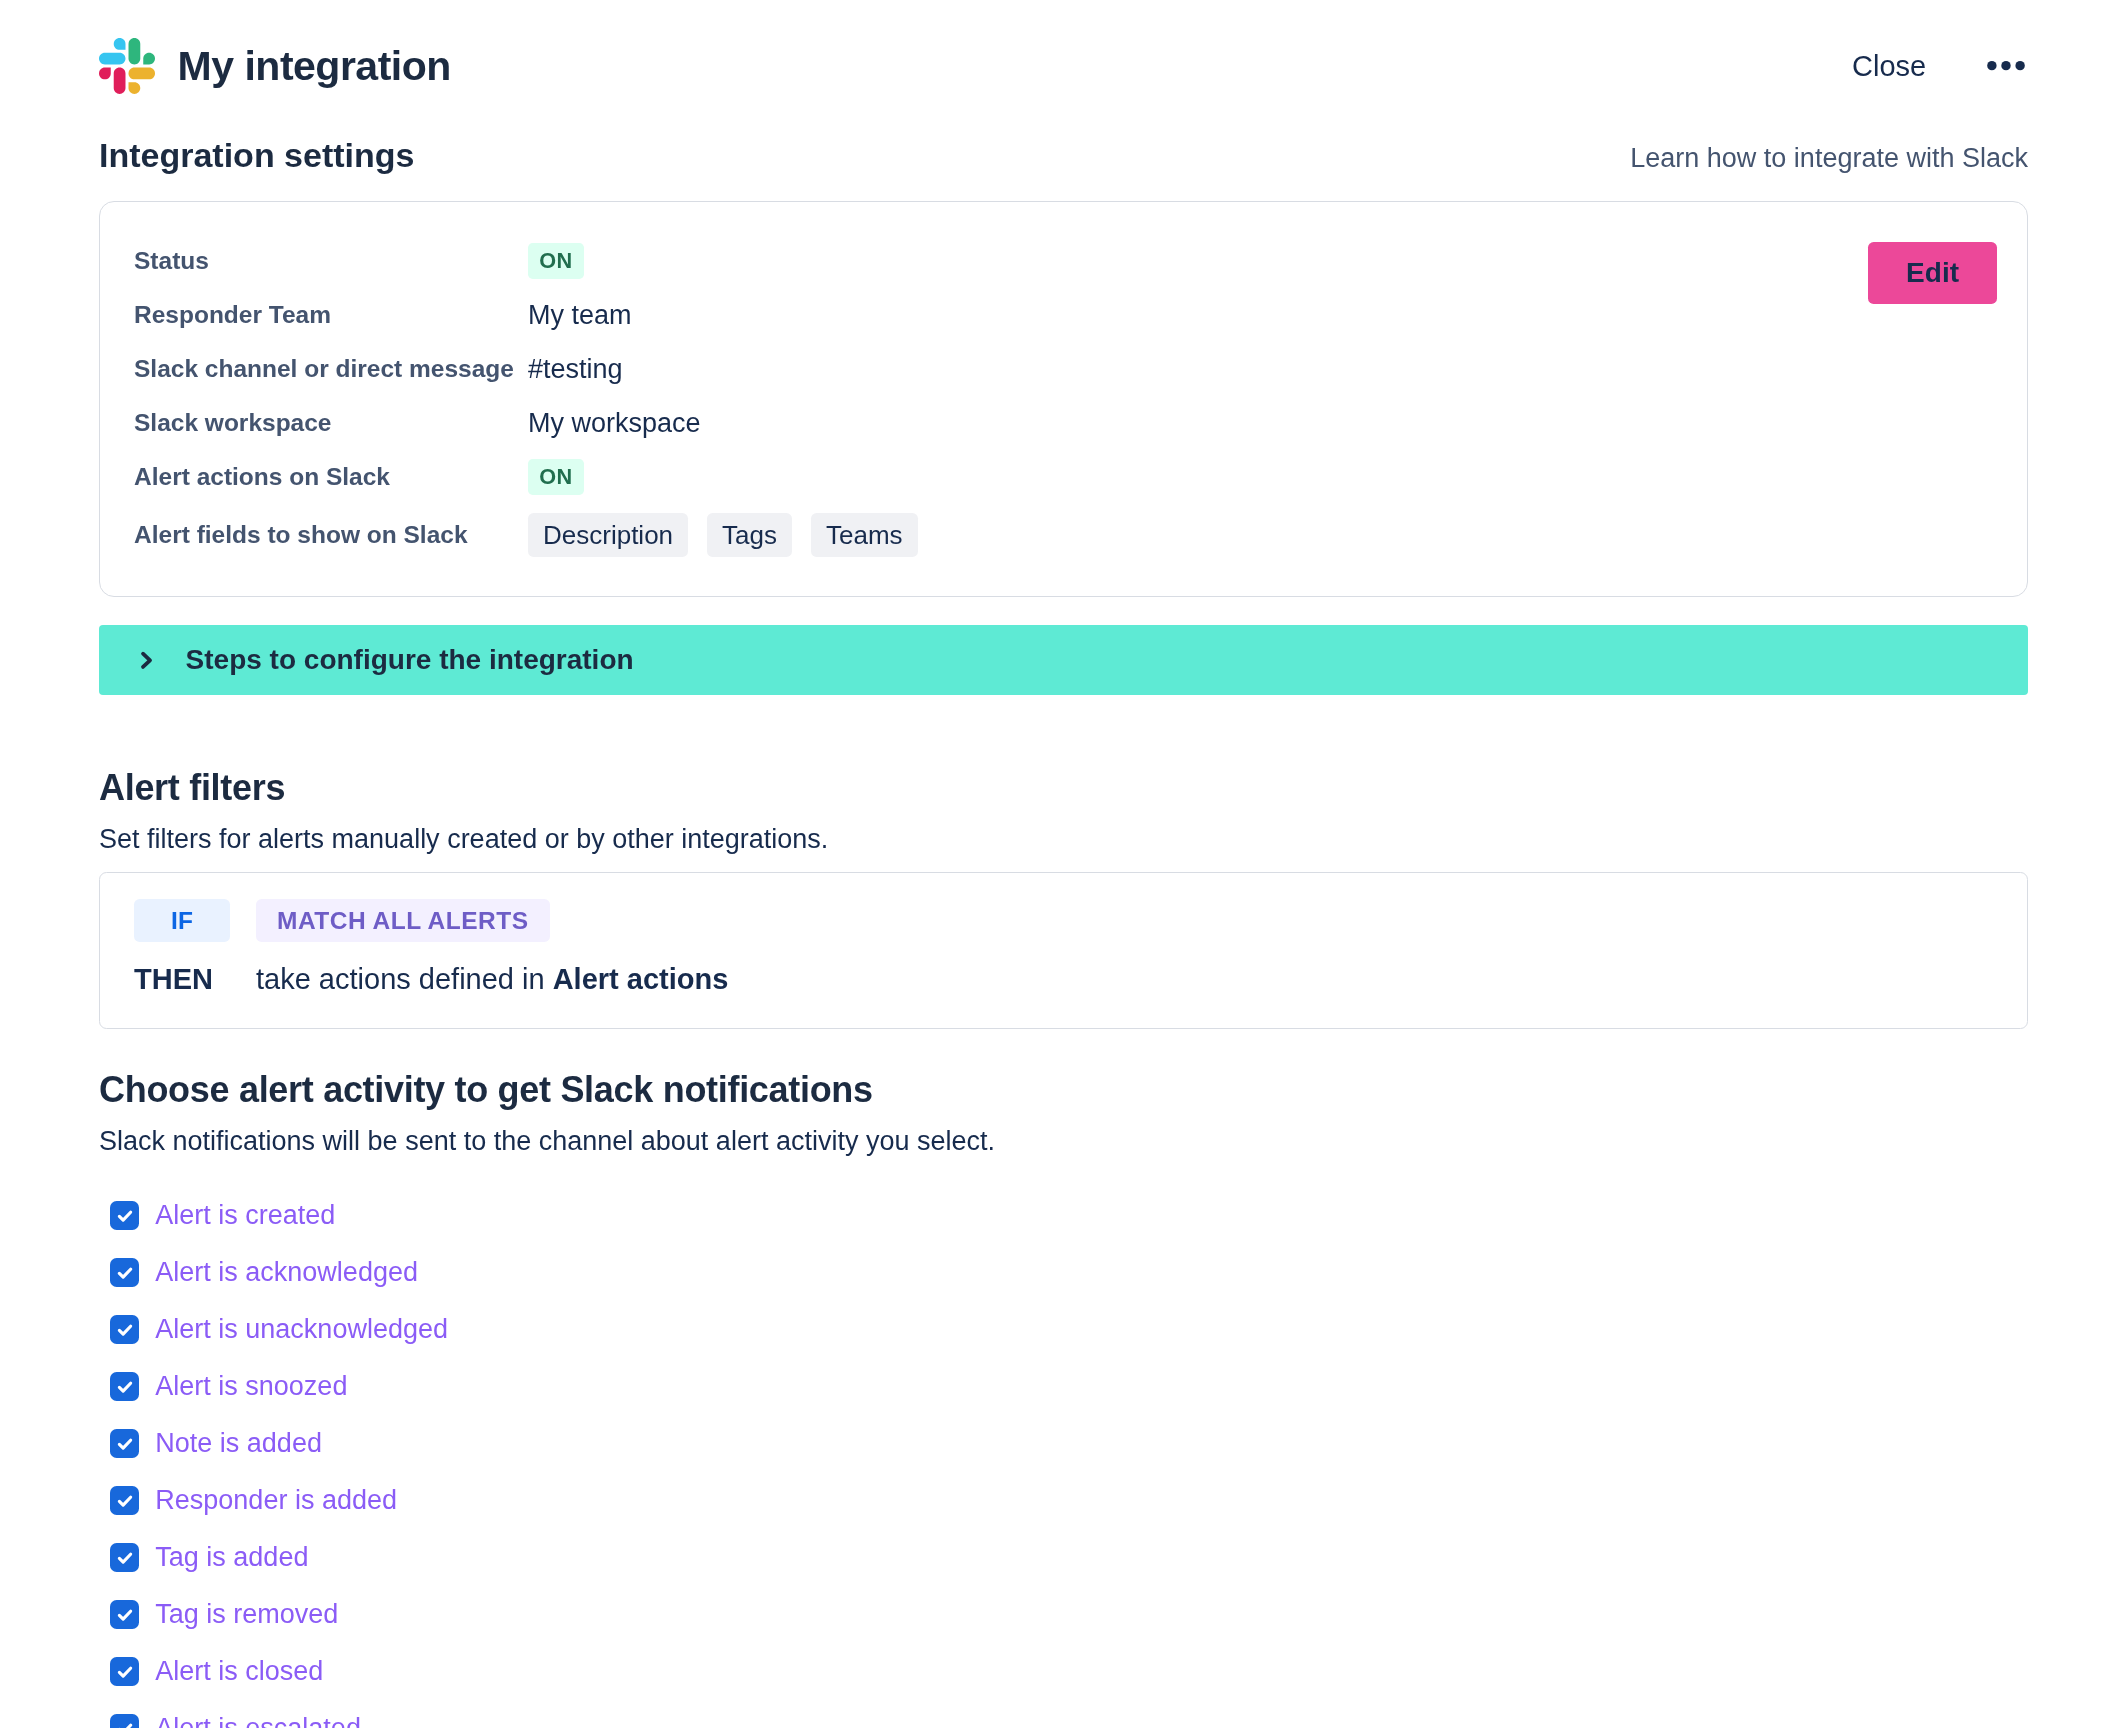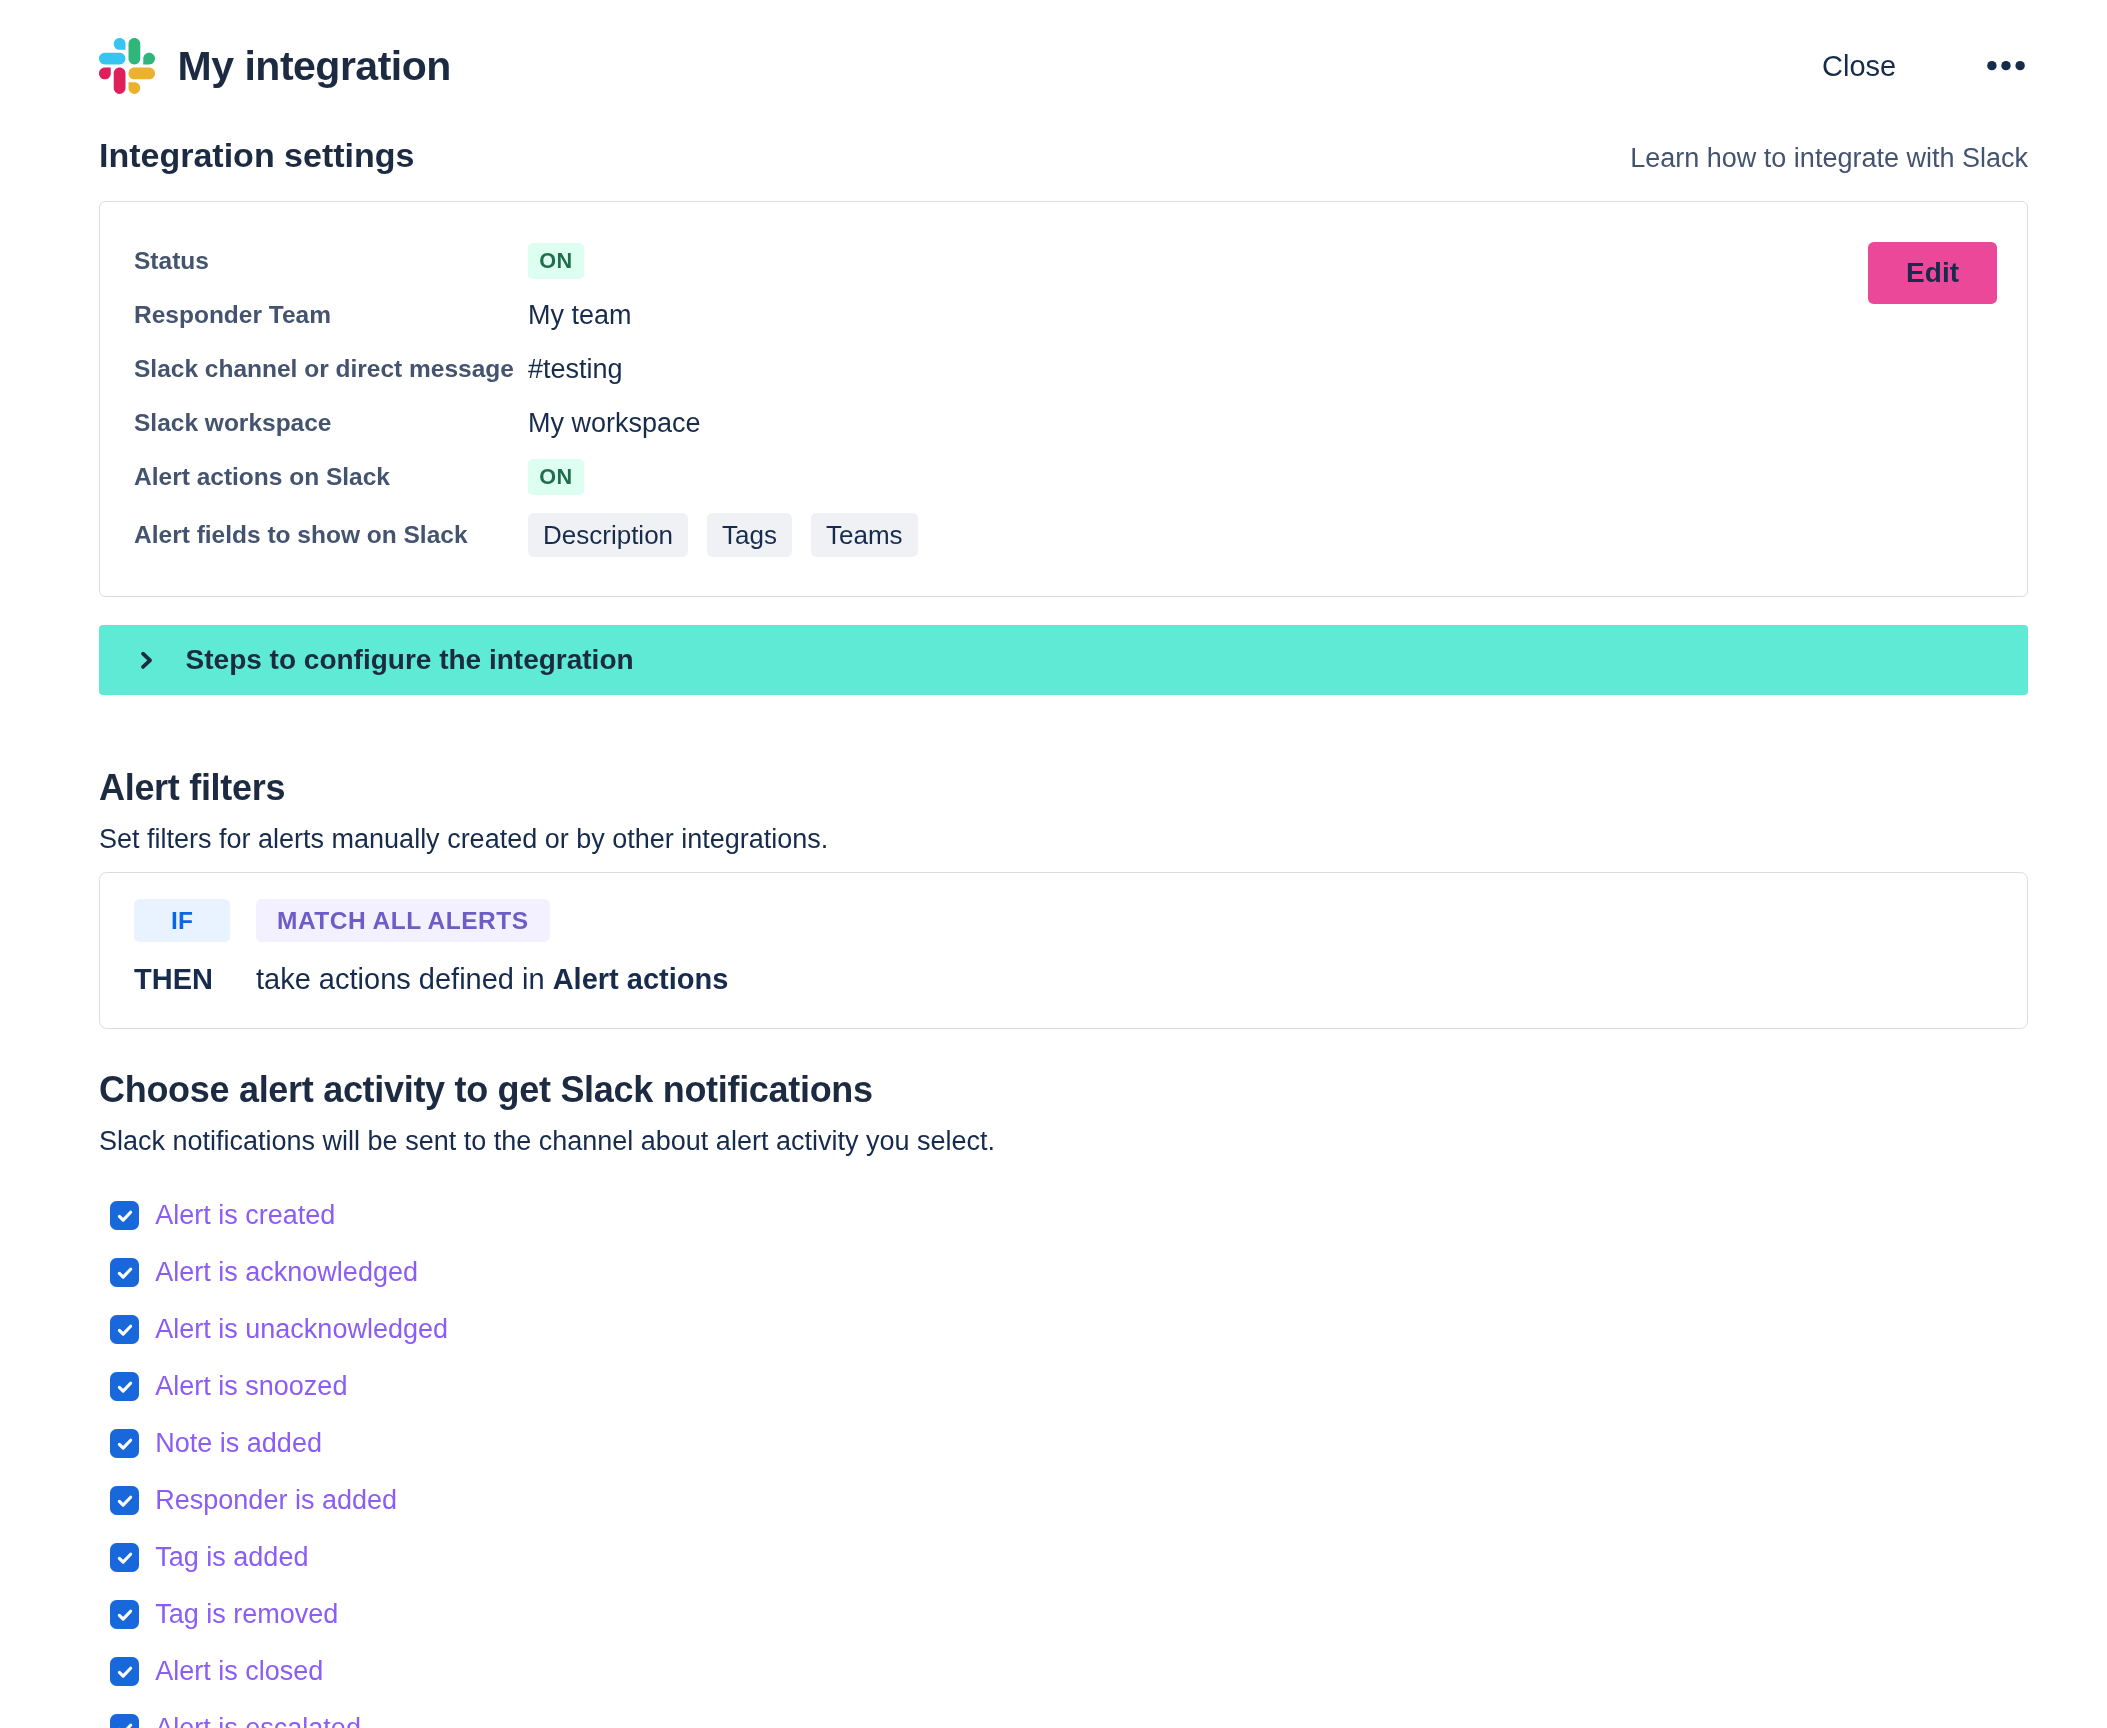--- a/index.html
+++ b/index.html
@@ -9,32 +9,32 @@
     color:#172B4D;
     overflow:hidden;
   }
   .page { padding:36px 79px 0 99px; }
 
   
   .hdr { display:flex; justify-content:space-between; align-items:center; height:60px; }
   .hdr-left { display:flex; align-items:center; gap:22.6px; }
   .slack-logo svg { width:56px; height:56px; display:block; }
   .page-title { font-size:41px; font-weight:700; color:#1C2B41; letter-spacing:-0.5px; }
-  .hdr-right { display:flex; align-items:center; gap:88px; }
+  .hdr-right { display:flex; align-items:center; gap:58px; }
   .close-btn { background:none; border:none; font-family:inherit; font-size:29px; font-weight:500; color:#172B4D; cursor:pointer; }
   .more-btn { background:none; border:none; cursor:pointer; display:flex; align-items:center; padding:5.6px 1.9px; }
   .more-btn svg { width:40px; height:11.3px; display:block; }
 
   
   .section-head { margin-top:40px; display:flex; justify-content:space-between; align-items:baseline; }
   .section-title { font-size:34px; font-weight:700; color:#1C2B41; }
   .learn-link { font-size:27px; font-weight:400; color:#44546F; text-decoration:none; cursor:pointer;margin-left:12px; }
 
   
-  .settings-card { margin-top:26px; border:0.9px solid #D8DCE3; border-radius:6px; padding:41px 34px 21px 34px; position:relative; }
+  .settings-card { margin-top:26px; border:0.9px solid #D8DCE3; border-radius:15px; padding:41px 34px 21px 34px; position:relative; }
   .srow { display:flex; align-items:center; min-height:36px; margin-bottom:18px; }
   .slabel { width:394px; flex:none; font-size:24.5px; font-weight:700; color:#44546F; }
   .svalue { display:flex; align-items:center; font-size:27px; color:#172B4D; }
   .on-badge { display:inline-block; font-size:21.7px; font-weight:700; color:#216E4E; background:#DCFFF1; border-radius:4.7px; padding:4.7px 11.3px; letter-spacing:0.3px; }
   .tag { display:inline-block; font-size:26px; color:#172B4D; background:#F0F1F4; border-radius:5.6px; padding:6.6px 15px; margin-right:19px; }
   .edit-btn { position:absolute; top:40px; right:30px; background:#ec4899; border:none; border-radius:5.6px; padding:15px 38px; font-family:inherit; font-size:28px; font-weight:600; color:#172B4D; cursor:pointer; }
 
   
   .steps-bar { margin-top:28px; background:#5eead4; border-radius:4px; height:70px; display:flex; align-items:center; padding:0 36px; cursor:pointer; }
   .chev svg { width:22.6px; height:22.6px; display:block; }

